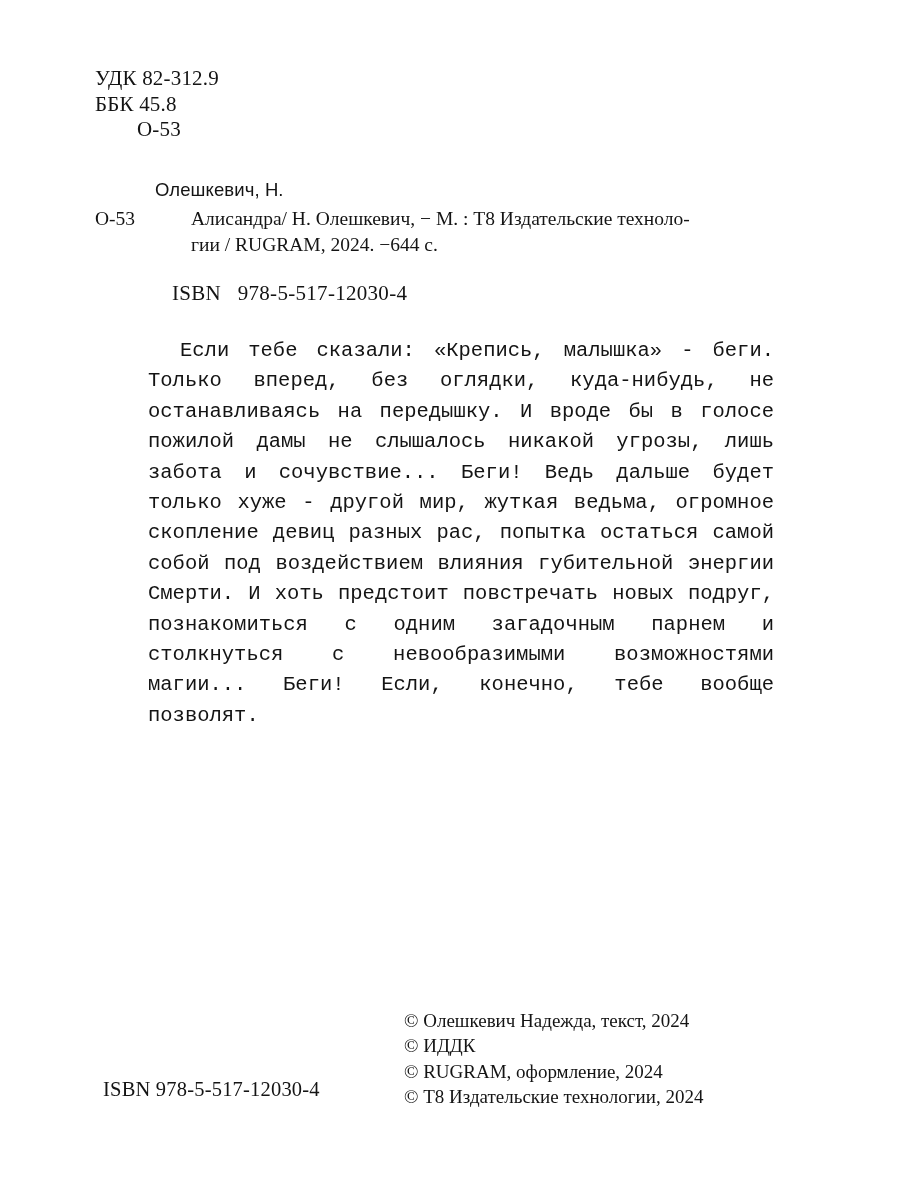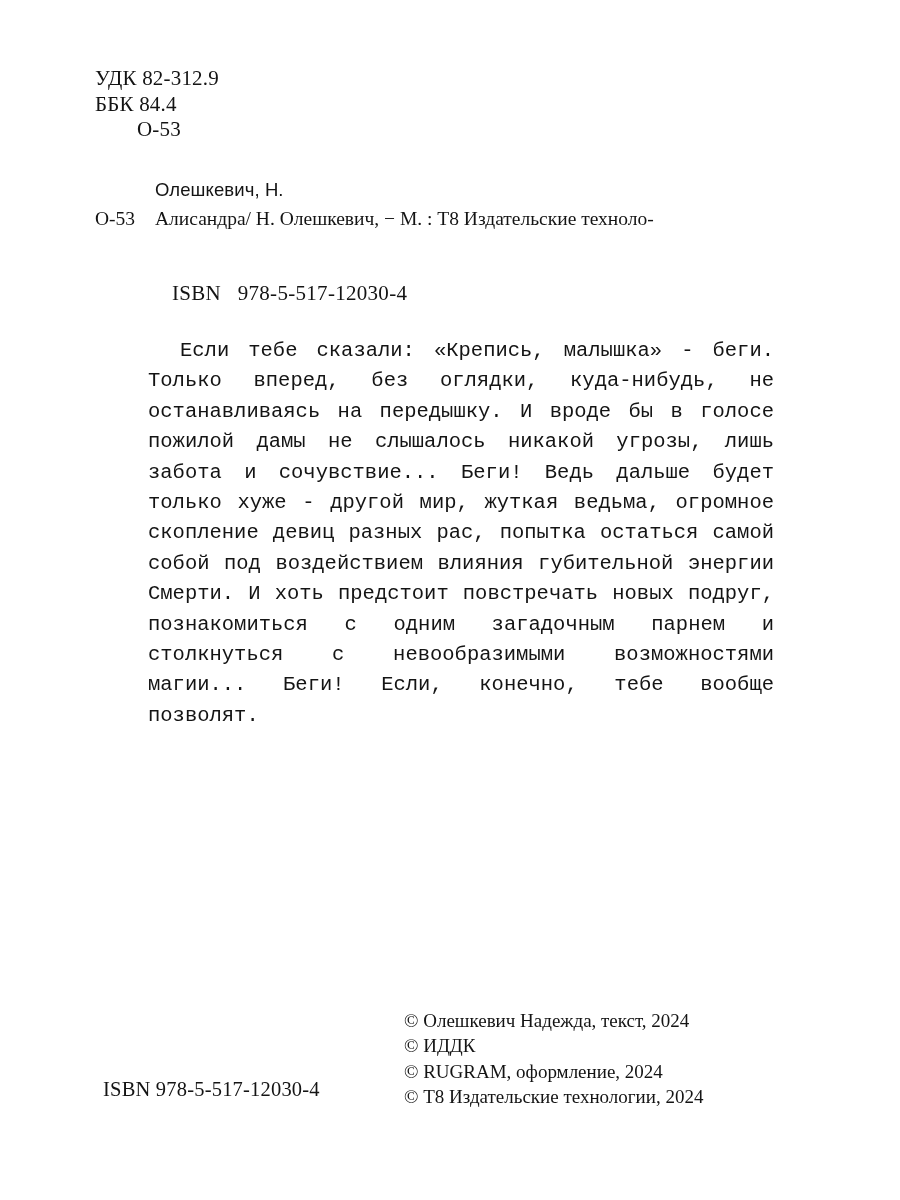--- a/index.html
+++ b/index.html
@@ -67,20 +67,21 @@
     white-space: pre;
   }
   .biblio-text {
     padding-left: 60px;
     text-align: justify;
     text-justify: inter-word;
     hyphens: manual;
   }
   .biblio-text > span {
     display: block;
+    margin-left: 36px;
   }
   .biblio-line-1 {
     text-align: justify;
   }
 
   
   .isbn-top {
     position: absolute;
     left: 172px;
     top: 281px;
@@ -139,30 +140,31 @@
     white-space: pre;
   }
 </style>
 </head>
 <body>
 
 <div class="page">
 
   <div class="class-block">
     <div class="class-line">УДК 82-312.9</div>
-    <div class="class-line">ББК 84.4</div>
+    <div class="class-line">ББК 45.8</div>
     <div class="class-line indent">О-53</div>
   </div>
 
   <div class="biblio">
     <div class="biblio-author">Олешкевич, Н.</div>
     <div class="biblio-body">
       <span class="biblio-code">О-53</span>
       <div class="biblio-text">
         <span class="biblio-line-1">Алисандра/ Н. Олешкевич, − М. : Т8 Издательские техноло-</span>
+        <span>гии / RUGRAM, 2024. −644 с.</span>
       </div>
     </div>
   </div>
 
   <div class="isbn-top">ISBN   978-5-517-12030-4</div>
 
   <div class="annotation">Если тебе сказали: «Крепись, малышка» - беги. Только вперед, без оглядки, куда-нибудь, не останавливаясь на передышку. И вроде бы в голосе пожилой дамы не слышалось никакой угрозы, лишь забота и сочувствие... Беги! Ведь дальше будет только хуже - другой мир, жуткая ведьма, огромное скопление девиц разных рас, попытка остаться самой собой под воздействием влияния губительной энергии Смерти. И хоть предстоит повстречать новых подруг, познакомиться с одним загадочным парнем и столкнуться с невообразимыми возможностями магии... Беги! Если, конечно, тебе вообще позволят.</div>
 
 
   <div class="copyright-block">

